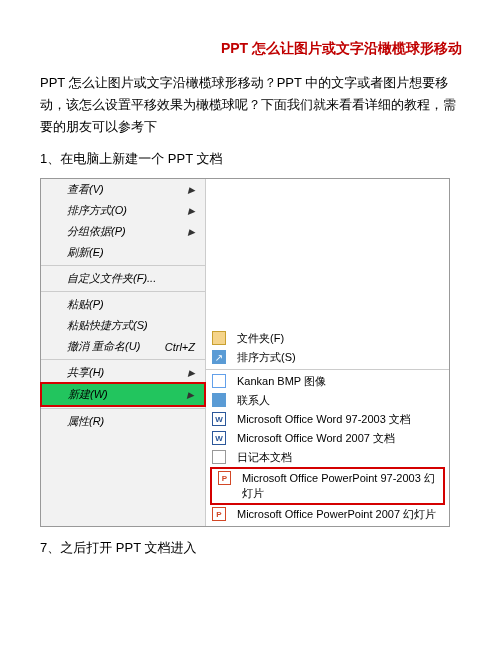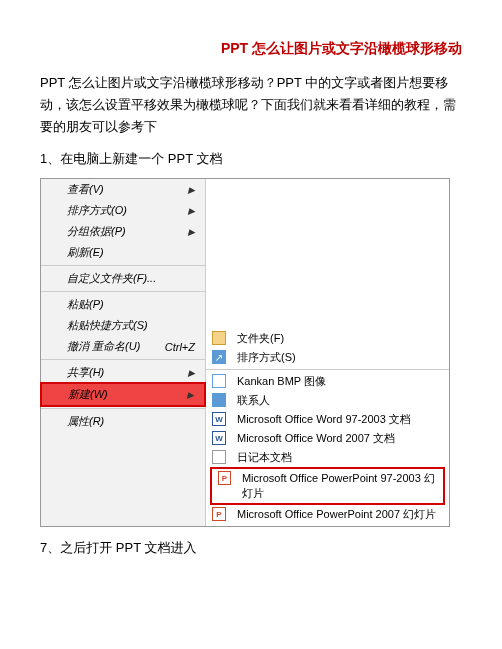--- a/index.html
+++ b/index.html
@@ -49,21 +49,21 @@
       align-items: center;
       cursor: default;
       font-style: italic;
     }
     .menu-sep {
       border-top: 1px solid #ccc;
       margin: 2px 0;
     }
     .highlight-row {
       border: 2px solid #d40000;
-      background: #ef4444;
+      background: #22c55e;
       margin: -1px;
     }
     .arrow { color: #333; font-size: 9px; }
     .right-menu {
       flex: 1;
       background: #fff;
       padding: 2px 0;
     }
     .ritem {
       padding: 2px 6px 2px 6px;

